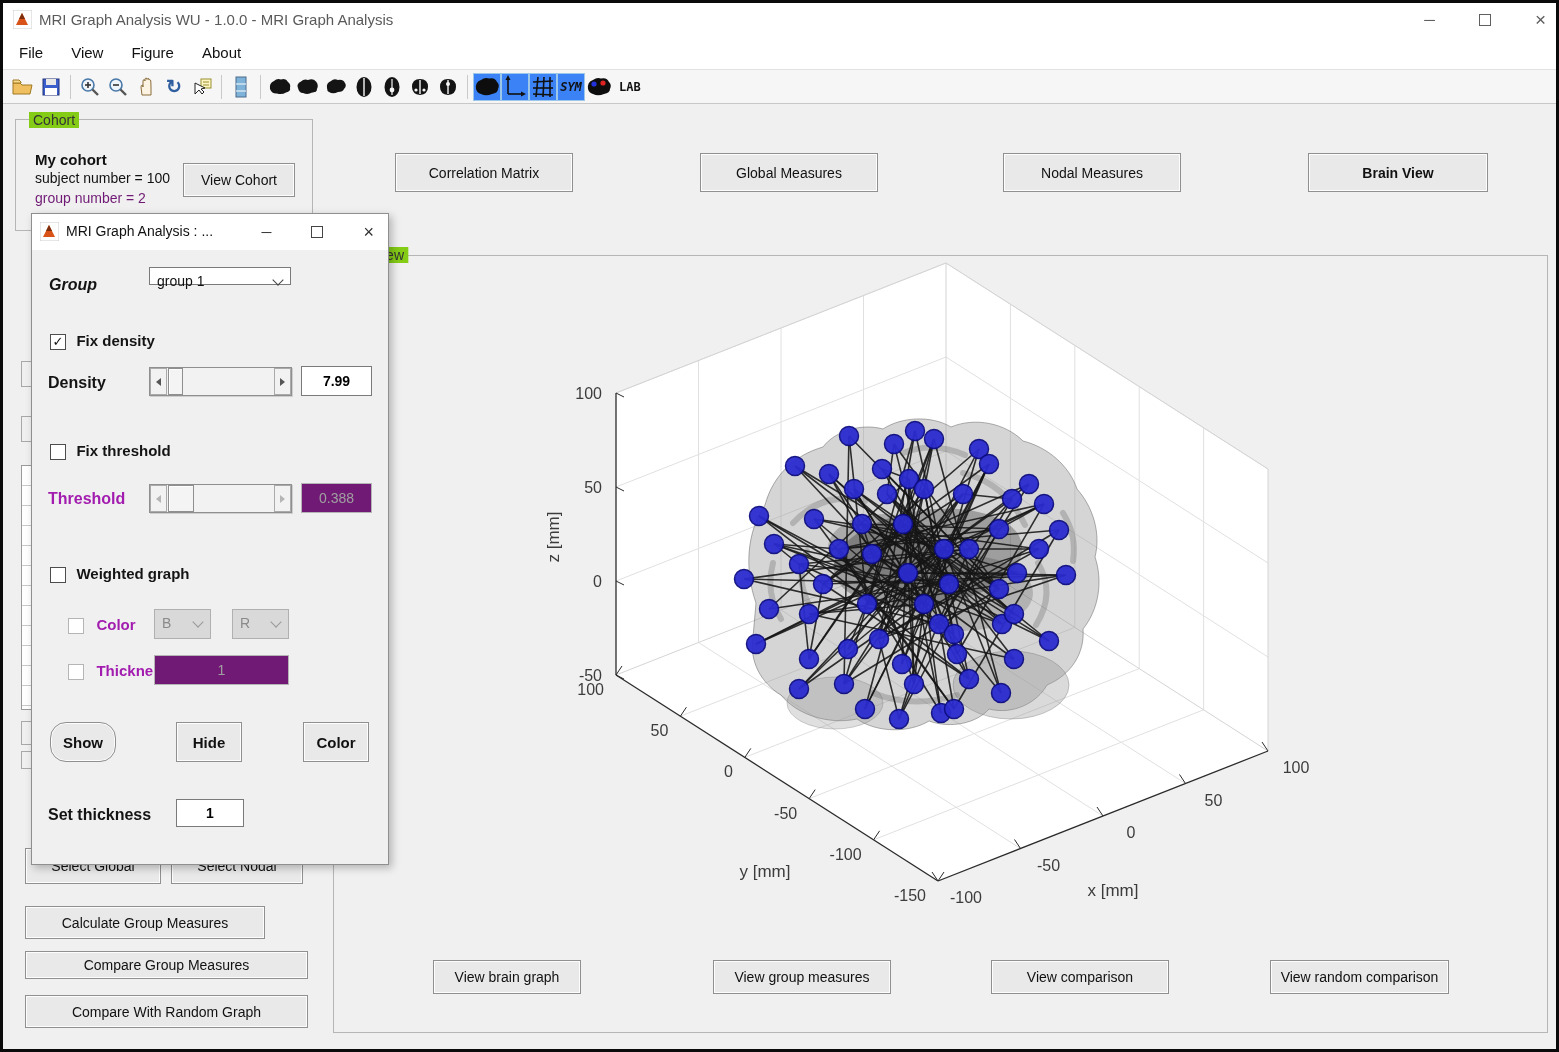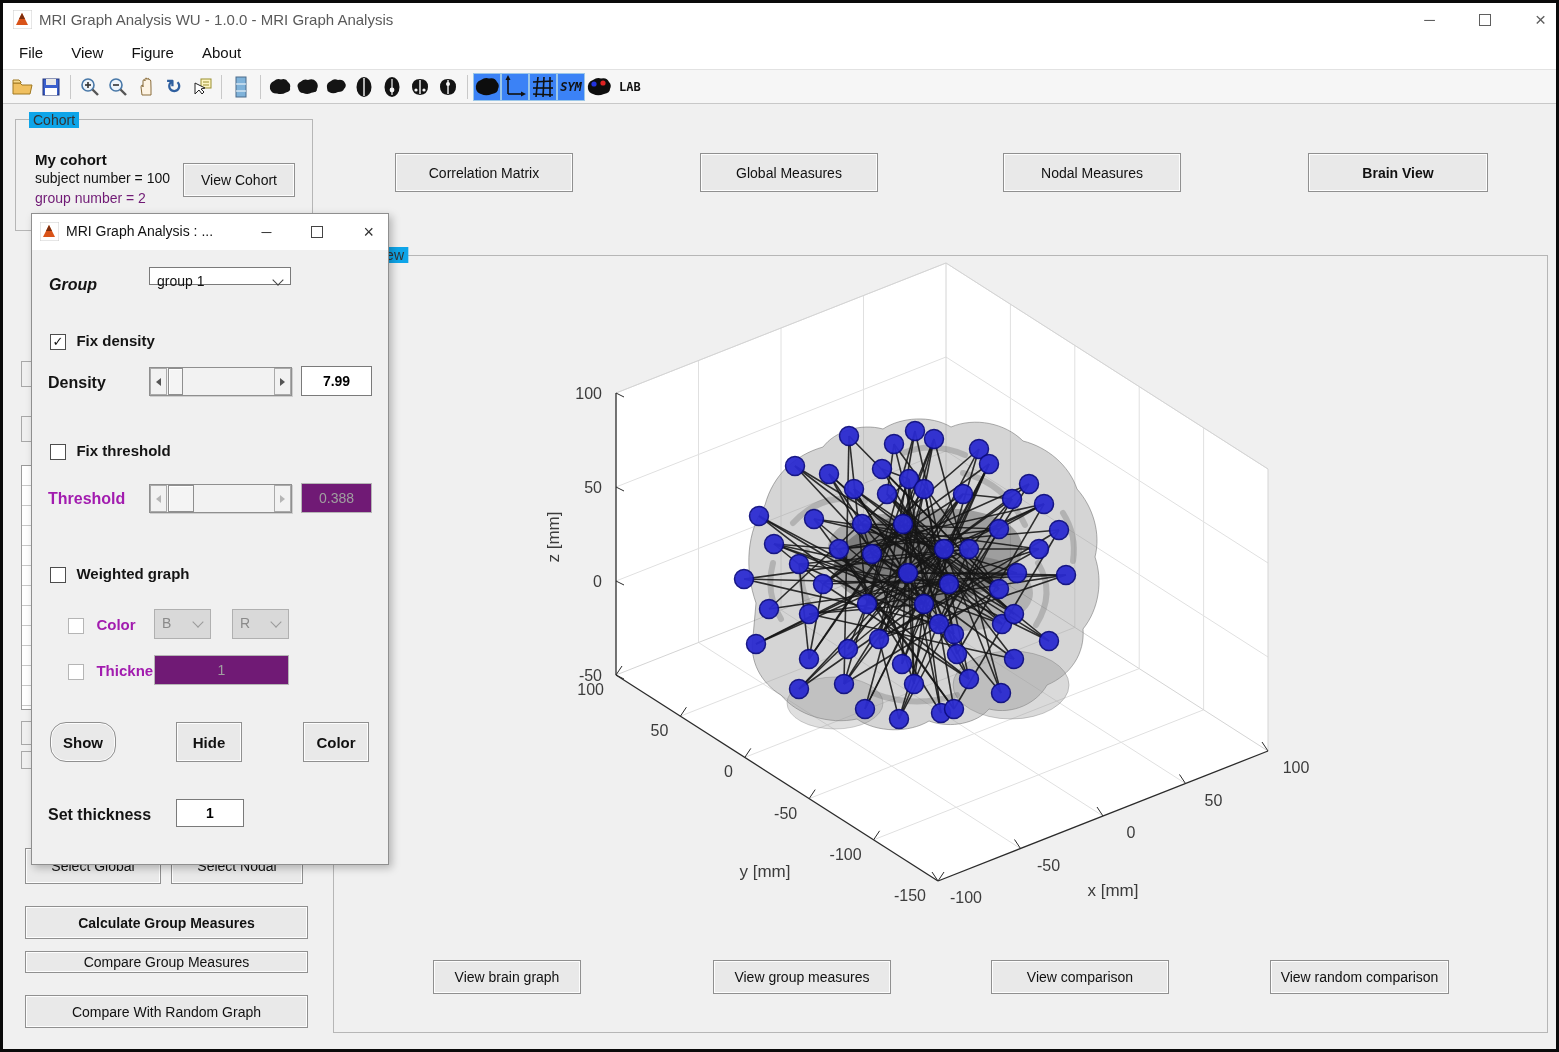--- a/index.html
+++ b/index.html
@@ -17,21 +17,21 @@
   .toolbar { position:absolute; left:0; top:66px; right:0; height:35px; background:#f6f6f6; border-top:1px solid #e2e2e2; border-bottom:1px solid #c8c8c8; display:flex; align-items:center; padding-left:6px; }
   .tb-btn { width:28px; height:28px; display:flex; align-items:center; justify-content:center; border:1px solid transparent; }
   .tb-btn.toggled { background:#3b82f6; border:1px solid #9cc7e8;font-style:italic; }
   .tb-sep { width:1px; height:24px; background:#c9c9c9; margin:0 5px; }
   .tb-text { font-family:"DejaVu Sans Mono", monospace; font-size:12px; font-weight:bold; color:#111; letter-spacing:0; }
 
   
   .btn { position:absolute; background:#e9e9e9; border:1px solid #909090; box-shadow:inset 0 0 0 1px #fdfdfd; color:#111; font-size:14px; display:flex; align-items:center; justify-content:center; text-align:center; }
   .btn.bold { font-weight:bold; }
   .groupbox { position:absolute; border:1px solid #b6b6b6; }
-  .gb-label { position:absolute; background:#0ea5e9; padding:0 4px; font-size:14px; color:#333; }
+  .gb-label { position:absolute; background:#84cc16; padding:0 4px; font-size:14px; color:#333; }
   .chk { display:inline-block; width:16px; height:16px; background:#fff; border:1px solid #4d4d4d; font-size:13px; line-height:14px; text-align:center; color:#111; vertical-align:middle; }
   .chk.disabled { border-color:#b5b5b5; }
   .lbl { font-size:15px; font-weight:bold; color:#141414; }
   .lbl.disabled { color:#a21caf; }
   .field { position:absolute; background:#fff; border:1px solid #7a7a7a; display:flex; align-items:center; justify-content:center; font-size:14px; }
   .field.disabled { border-color:#b5b5b5; color:#a0a0a0; background:#701a75; }
   .combo { position:absolute; background:#fff; border:1px solid #7a7a7a; font-size:14px; color:#111; }
   .combo .val { position:absolute; left:7px; top:5px; }
   .combo .cb-arrow { position:absolute; right:8px; top:8px; width:8px; height:8px; border-right:1.6px solid #444; border-bottom:1.6px solid #444; transform:rotate(45deg); }
   .combo.disabled { background:#d9d9d9; border-color:#b0b0b0; color:#8a8a8a; }
@@ -227,22 +227,22 @@
   <div class="btn" style="left:180px;top:160px;width:112px;height:34px;">View Cohort</div>
 
   <div class="hidden-sliver" style="left:18px;top:358px;width:282px;height:26px;"></div>
   <div class="hidden-sliver" style="left:18px;top:413px;width:282px;height:26px;"></div>
   <div class="hidden-list" style="left:18px;top:462px;width:282px;height:245px;"></div>
   <div class="hidden-sliver" style="left:18px;top:718px;width:282px;height:24px;"></div>
   <div class="hidden-sliver" style="left:18px;top:748px;width:282px;height:18px;"></div>
 
   <div class="btn" style="left:22px;top:845px;width:136px;height:36px;z-index:1;">Select Global</div>
   <div class="btn" style="left:168px;top:845px;width:132px;height:36px;z-index:1;">Select Nodal</div>
-  <div class="btn" style="left:22px;top:903px;width:283px;height:33px;font-weight:bold;">Calculate Group Measures</div>
-  <div class="btn" style="left:22px;top:948px;width:283px;height:22px;">Compare Group Measures</div>
+  <div class="btn" style="left:22px;top:903px;width:240px;height:33px;">Calculate Group Measures</div>
+  <div class="btn" style="left:22px;top:948px;width:283px;height:28px;">Compare Group Measures</div>
   <div class="btn" style="left:392px;top:150px;width:178px;height:39px;">Correlation Matrix</div>
 
   <div class="btn" style="left:22px;top:992px;width:283px;height:33px;">Compare With Random Graph</div>
   <div class="btn" style="left:697px;top:150px;width:178px;height:39px;">Global Measures</div>
   <div class="btn" style="left:1000px;top:150px;width:178px;height:39px;">Nodal Measures</div>
   <div class="btn bold" style="left:1305px;top:150px;width:180px;height:39px;">Brain View</div>
 
   <div class="groupbox" style="left:330px;top:252px;width:1215px;height:778px;background:#f0f0f0;"></div>
   <span class="gb-label" style="left:405px;top:244px;transform:translateX(-100%);">Brain View</span>
 

